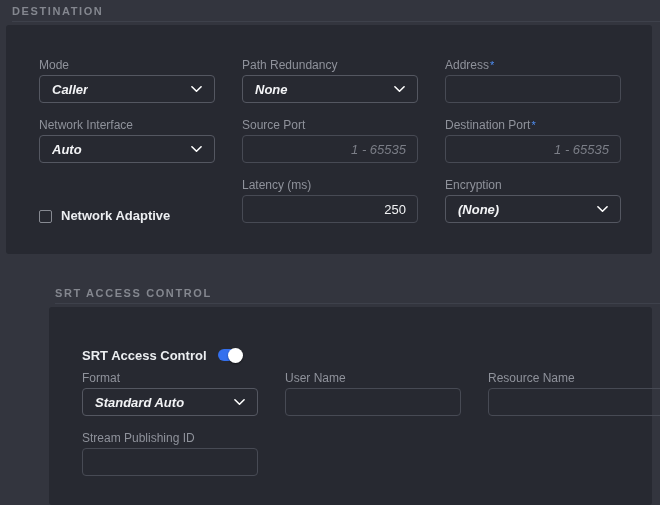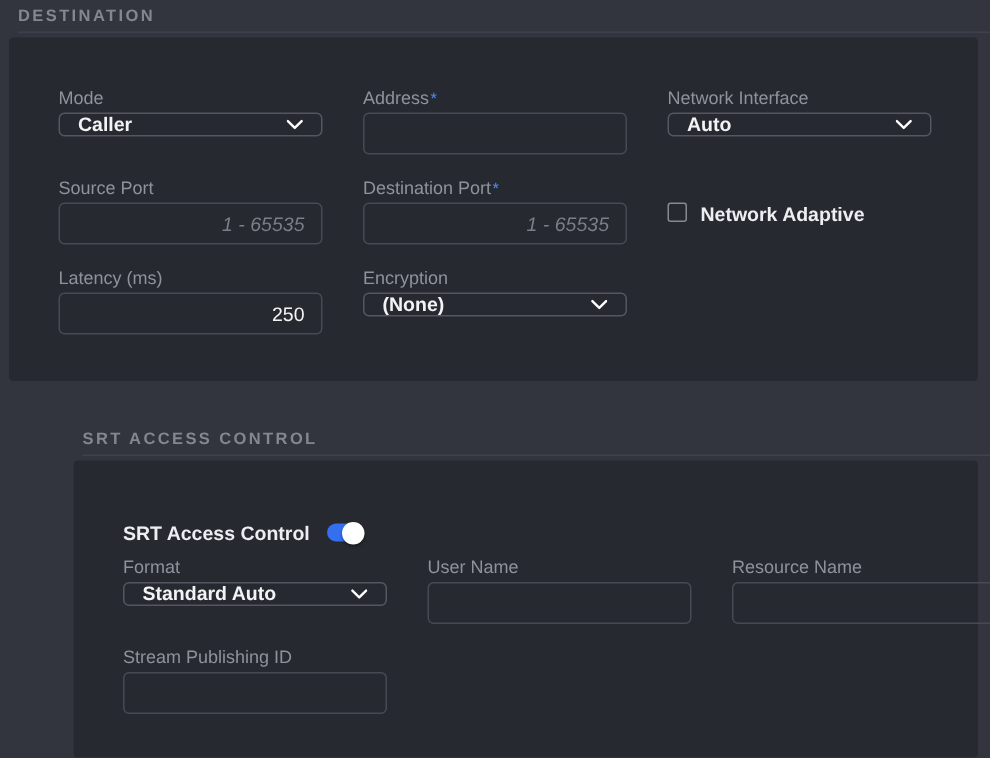--- a/index.html
+++ b/index.html
@@ -25,38 +25,38 @@
     display:grid; grid-template-columns:176px 176px 176px;
     column-gap:27px; row-gap:15px;
   }
   .cell { width:176px; }
   .lbl {
     font-size:12px; color:#8f929b; height:14px; line-height:14px;
     margin-bottom:3px; white-space:nowrap;
   }
   .req { color:#4e8df2; font-size:11px; margin-left:1px; }
   .dd {
-    position:relative; height:16px; box-sizing:border-box;
+    position:relative; height:28px; box-sizing:border-box;
     border:1px solid #545761; border-radius:4px;
-    display:flex; align-items:flex-end; padding:0 30px 0 12px;
-    cursor:pointer; background:transparent;
+    display:flex; align-items:center; padding:0 30px 0 12px;
+    cursor:pointer; background:transparent;font-style:italic;
   }
   .ddv {
     color:#f2f3f5; font-size:13px; font-weight:bold;
     overflow:hidden; white-space:nowrap;
   }
   .chev { position:absolute; right:12px; top:50%; margin-top:-4px; }
   .inp {
     width:100%; height:28px; box-sizing:border-box;
     background:transparent; border:1px solid #474a54; border-radius:4px;
     color:#f2f3f5; font-size:13px; padding:0 11px;
     font-family:"Liberation Sans", sans-serif; outline:none;text-align:right;
   }
   .inp::placeholder { color:#7b7e87; font-style:italic; opacity:1; }
-  .cb-row { margin-top:17px; height:28px; display:flex; align-items:flex-start; }
+  .cb-row { margin-top:17px; height:28px; display:flex; align-items:flex-end; }
   .cb {
     width:13px; height:13px; box-sizing:border-box;
     border:1px solid #878a92; border-radius:2px;
     background:transparent; cursor:pointer; flex:0 0 auto;
   }
   .cb-lbl { margin-left:9px; font-size:13px; font-weight:600; color:#eceef1; }
   .toggle-row { height:16px; display:flex; align-items:center; margin-bottom:8px; }
   .tg-lbl { font-size:13px; font-weight:bold; color:#eceef1; }
   .toggle {
     position:relative; width:22px; height:12px; margin-left:11px;
@@ -83,20 +83,29 @@
         <div class="cell">
           <div class="lbl">Mode</div>
           <div class="dd">
             <span class="ddv">Caller</span>
             <svg class="chev" width="11" height="8" viewBox="0 0 12 8">
                 <path d="M1 1.5 L6 6.5 L11 1.5" fill="none" stroke="#ffffff" stroke-width="1.7" stroke-linecap="round" stroke-linejoin="round"></path>
               </svg>
           </div>
         </div>
 
+        <div class="cell">
+          <div class="lbl">Path Redundancy</div>
+          <div class="dd">
+            <span class="ddv">None</span>
+            <svg class="chev" width="11" height="8" viewBox="0 0 12 8">
+                <path d="M1 1.5 L6 6.5 L11 1.5" fill="none" stroke="#ffffff" stroke-width="1.7" stroke-linecap="round" stroke-linejoin="round"></path>
+              </svg>
+          </div>
+        </div>
 
         <div class="cell">
           <div class="lbl"><span>Address</span><span class="req">*</span></div>
           <input class="inp" type="text" style="">
         </div>
 
         <div class="cell">
           <div class="lbl">Network Interface</div>
           <div class="dd">
             <span class="ddv">Auto</span>

